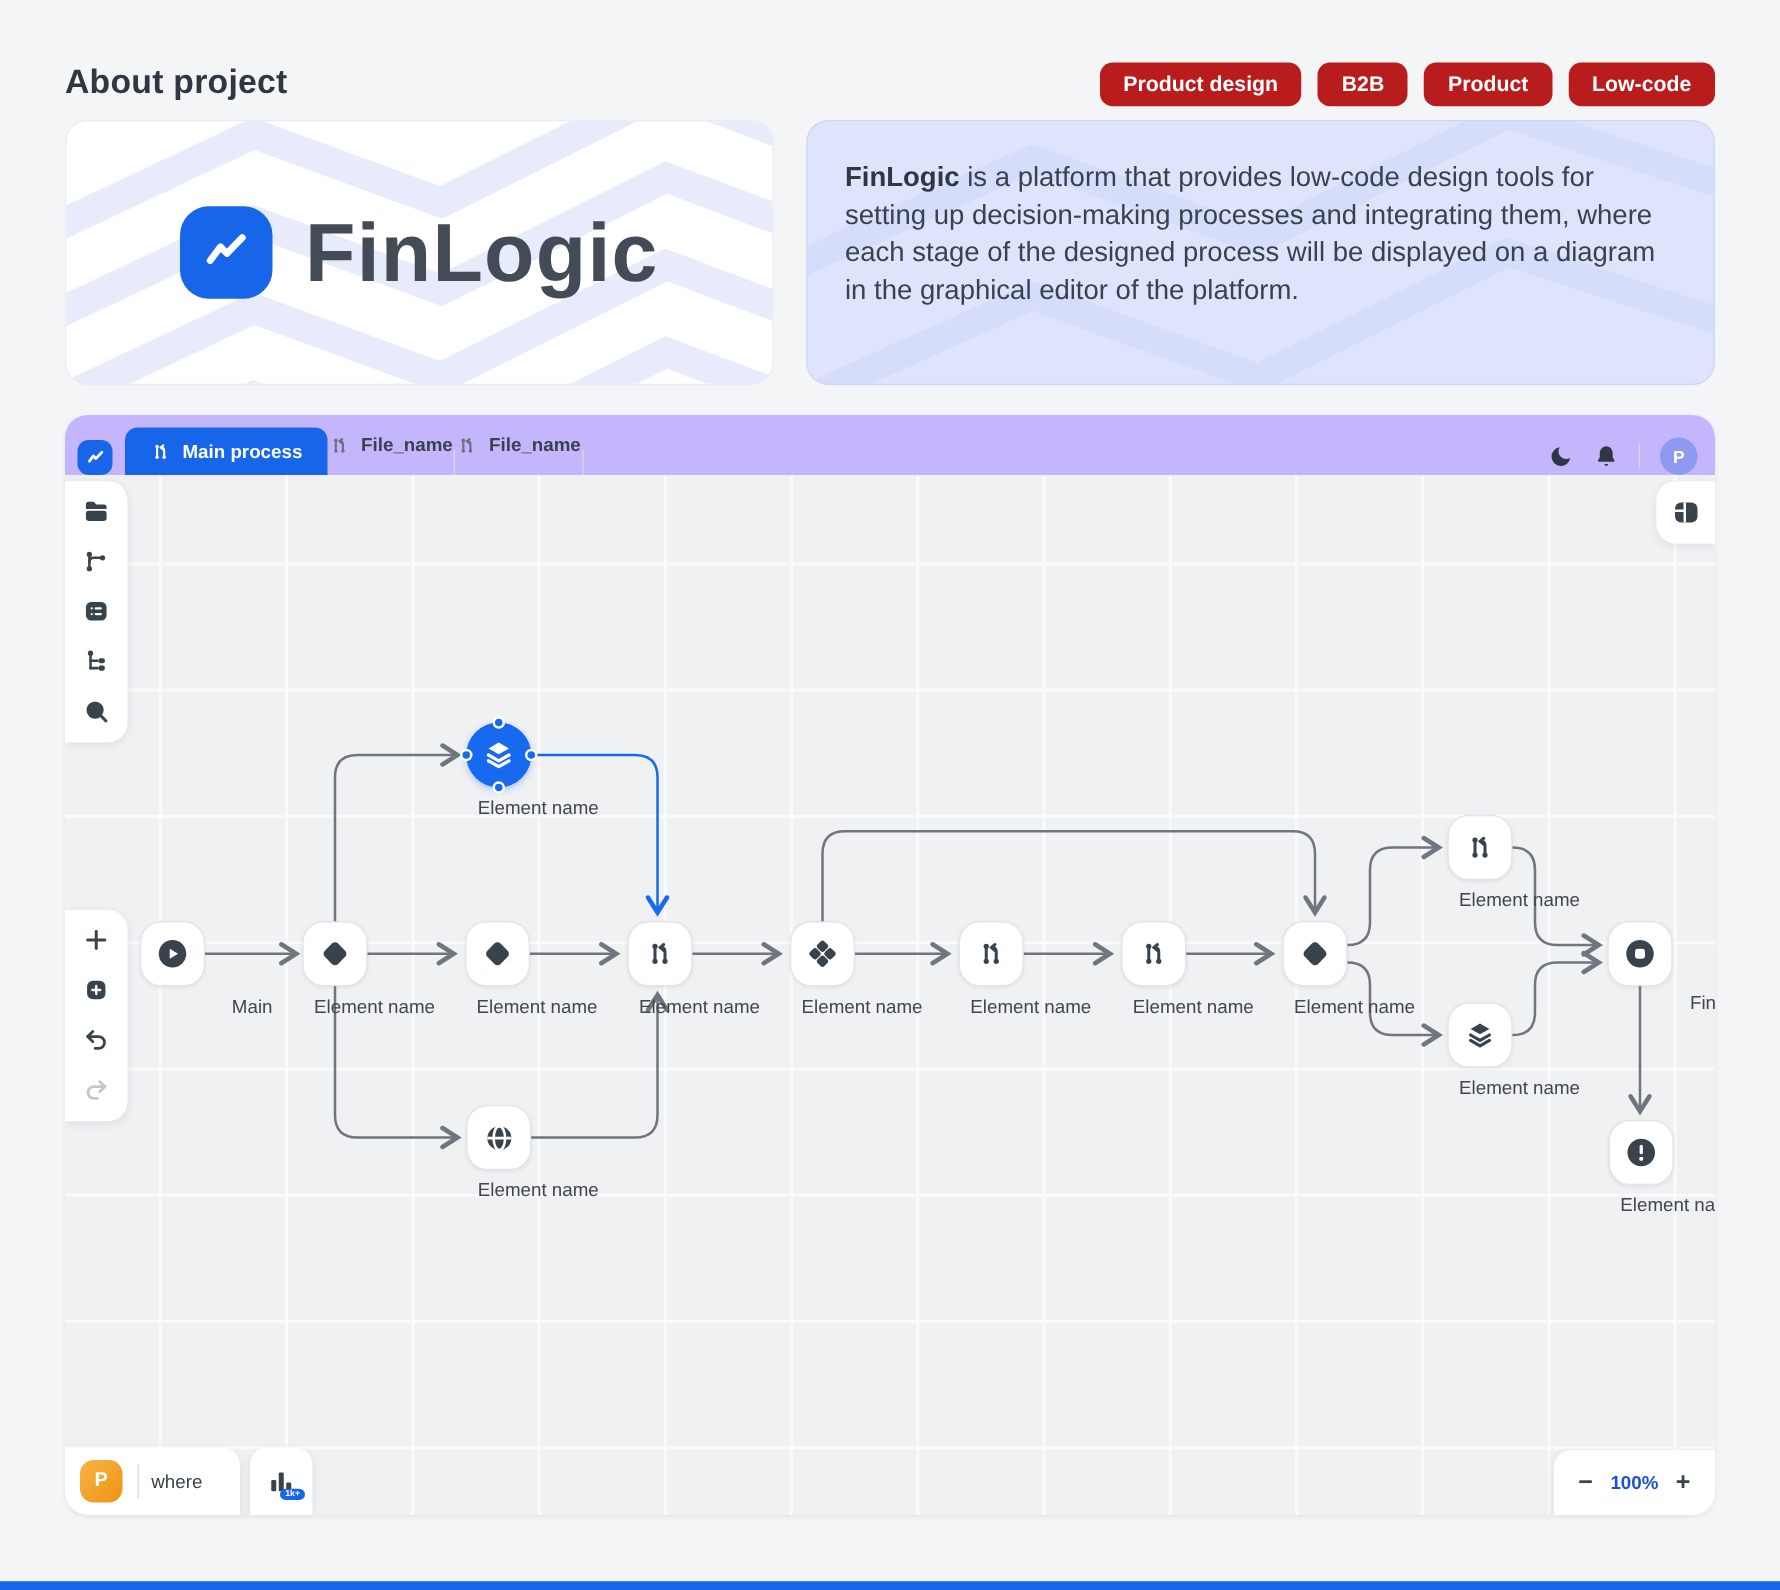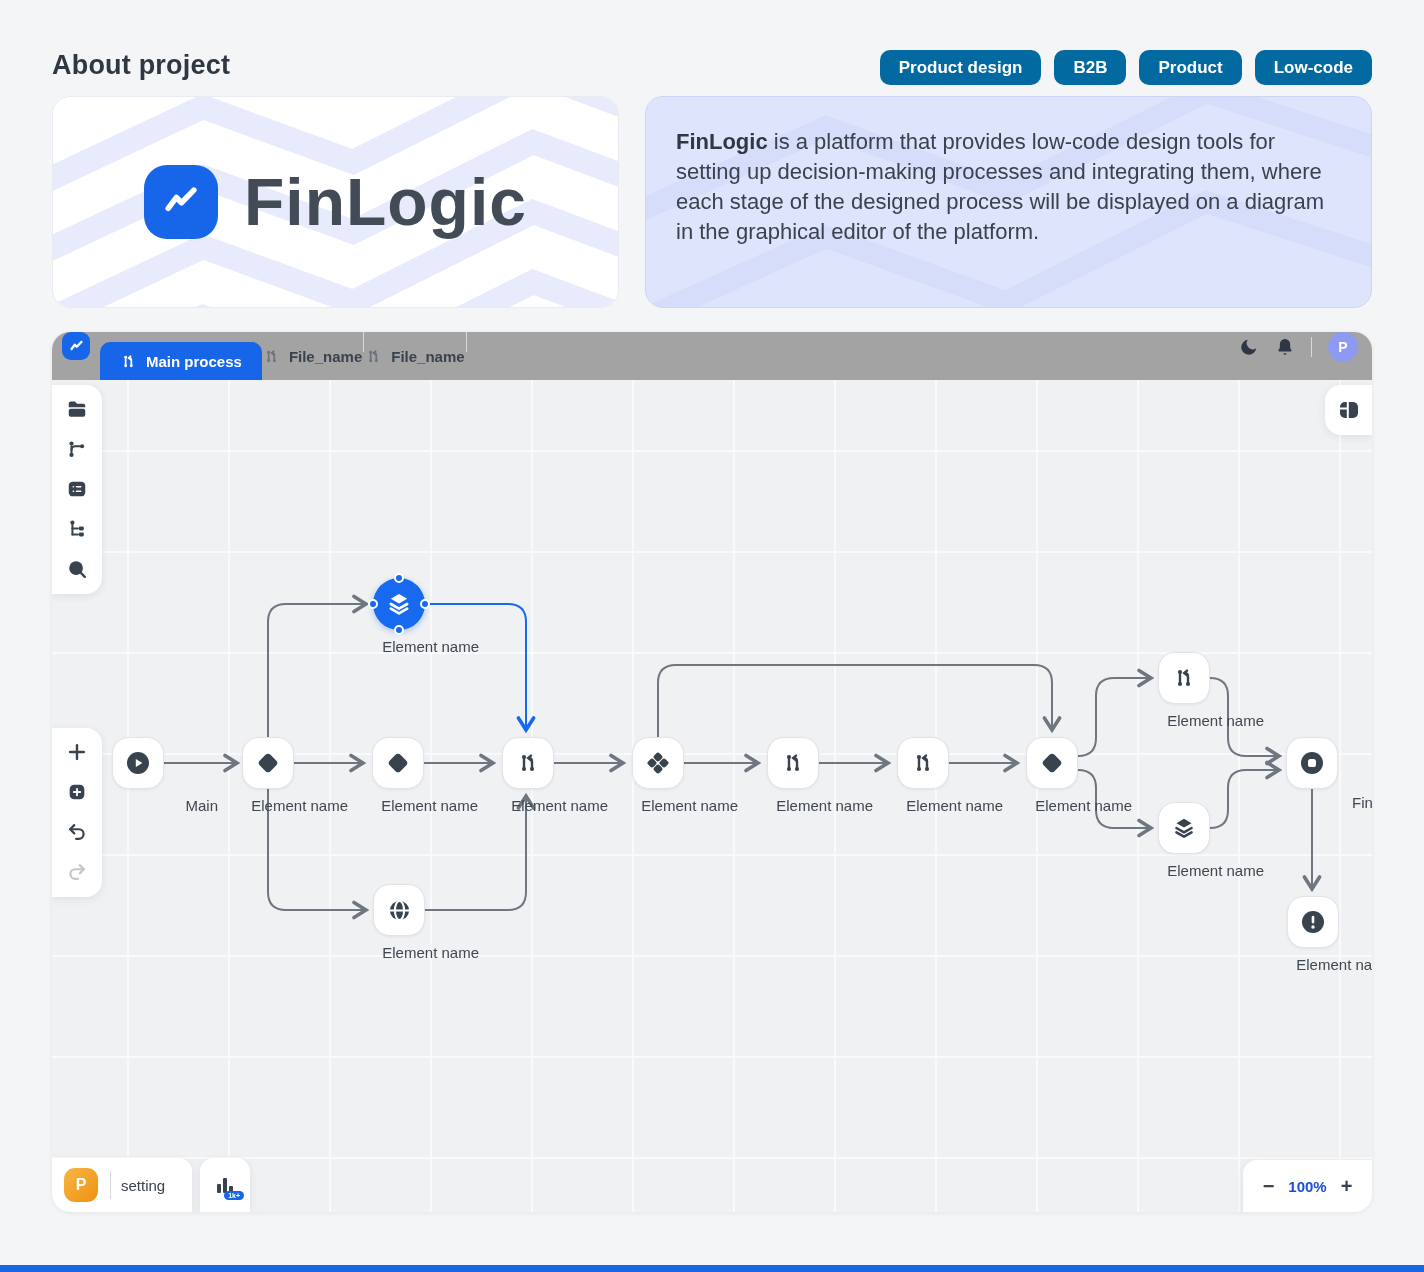--- a/index.html
+++ b/index.html
@@ -2,36 +2,36 @@
 <html><head>
 <meta charset="utf-8">
 <style>
   * { margin:0; padding:0; box-sizing:border-box; }
   html,body { width:1424px; height:1272px; }
   body { font-family:"Liberation Sans", sans-serif; background:#f4f5f6; position:relative; overflow:hidden; }
 
   
   .h1 { position:absolute; left:52px; top:50px; font-size:27px; font-weight:800; color:#2f3842; letter-spacing:.2px; }
   .tags { position:absolute; right:52px; top:50px; display:flex; gap:13px; }
-  .pill { background:#0369a1; color:#fff; font-size:17px; font-weight:600; height:35px; display:flex; align-items:center; padding:0 19px; border-radius:10px; cursor:pointer; }
+  .pill { background:#b91c1c; color:#fff; font-size:17px; font-weight:600; height:35px; display:flex; align-items:center; padding:0 19px; border-radius:10px; cursor:pointer; }
 
   
   .card-logo { position:absolute; left:52px; top:96px; width:567px; height:212px; background:#fff; border:1px solid #e9ebf2; border-radius:18px; overflow:hidden; }
   .card-logo .inner { position:absolute; inset:0; display:flex; align-items:center; justify-content:center; gap:26px; }
   .brandmark { width:74px; height:74px; border-radius:23px; background:#1766e9; display:flex; align-items:center; justify-content:center; }
   .wordmark { font-size:66px; font-weight:600; color:#434c56; letter-spacing:1px; }
   .pattern { position:absolute; inset:0; }
 
   .card-about { position:absolute; left:645px; top:96px; width:727px; height:212px; background:#dee4fb; border:1px solid #ccd5f7; border-radius:18px; overflow:hidden; }
   .card-about .txt { position:absolute; left:30px; top:30px; width:660px; font-size:22px; line-height:30px; color:#39424d; }
   .card-about b { color:#2f3842; }
 
   
   .editor { position:absolute; left:52px; top:332px; width:1320px; height:880px; border-radius:18px; background:#fff; box-shadow:0 1px 4px rgba(30,40,60,.08); overflow:hidden; }
-  .topbar { position:absolute; left:0; top:0; right:0; height:48px; background:#a3a3a3; display:flex; align-items:flex-start; }
+  .topbar { position:absolute; left:0; top:0; right:0; height:48px; background:#c4b5fd; display:flex; align-items:flex-end; }
   .minilogo { width:28px; height:28px; border-radius:9px; background:#1766e9; margin-left:10px; margin-right:10px; flex:none; display:flex; align-items:center; justify-content:center; }
   .tab { height:48px; display:flex; align-items:center; gap:9px; padding:0 1px; font-size:15px; color:#3a424d; cursor:pointer;font-weight:bold; }
   .tab.active { height:38px; margin-top:10px; background:#1766e9; color:#fff; border-radius:10px 10px 0 0; padding:0 20px; font-weight:600; }
   .vdiv { width:1px; height:20px; background:#d8dade; flex:none; }
   .tb-right { margin-left:auto; display:flex; align-items:center; gap:16px; margin-right:14px; }
   .avatar { width:30px; height:30px; border-radius:50%; background:#8e9af2; color:#fff; font-size:14px; font-weight:700; display:flex; align-items:center; justify-content:center; }
   .icnbtn { display:flex; cursor:pointer; }
 
   .canvas { position:absolute; left:0; top:48px; width:1320px; height:832px; background-color:#f0f1f3;
     background-image:linear-gradient(to right,#f9fafb 2px,transparent 2px),linear-gradient(to bottom,#f9fafb 2px,transparent 2px);
@@ -437,21 +437,21 @@
       <svg width="24" height="24" viewBox="0 0 24 24">
           <rect x="3" y="4" width="18" height="16" rx="5" fill="#39434e"></rect>
           <line x1="10.8" y1="4" x2="10.8" y2="20" stroke="#fff" stroke-width="2"></line>
           <line x1="3" y1="10.5" x2="10.8" y2="10.5" stroke="#fff" stroke-width="2"></line>
         </svg>
     </div>
 
     <div class="fl-card status1">
       <div class="pbadge">P</div>
       <div class="vdiv"></div>
-      <div class="branch">setting</div>
+      <div class="branch">where</div>
     </div>
     <div class="fl-card status2">
       <svg width="24" height="24" viewBox="0 0 24 24" fill="#39434e">
           <rect x="4" y="11" width="4" height="9" rx="1"></rect>
           <rect x="10" y="5" width="4" height="15" rx="1"></rect>
           <rect x="16" y="13" width="4" height="7" rx="1"></rect>
         </svg>
       <span class="statbadge">1k+</span>
     </div>
 

